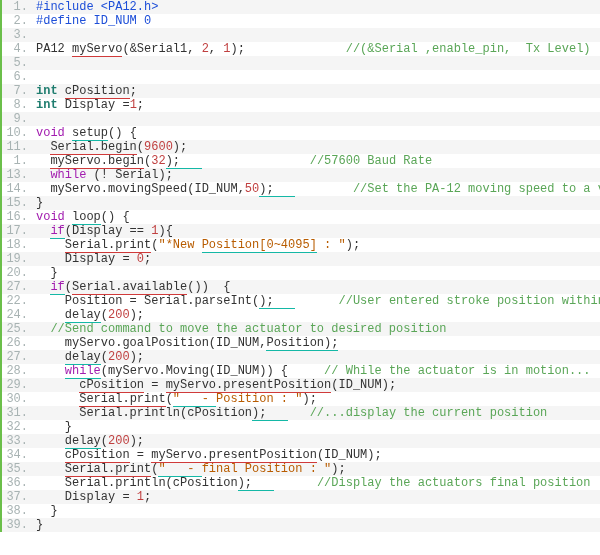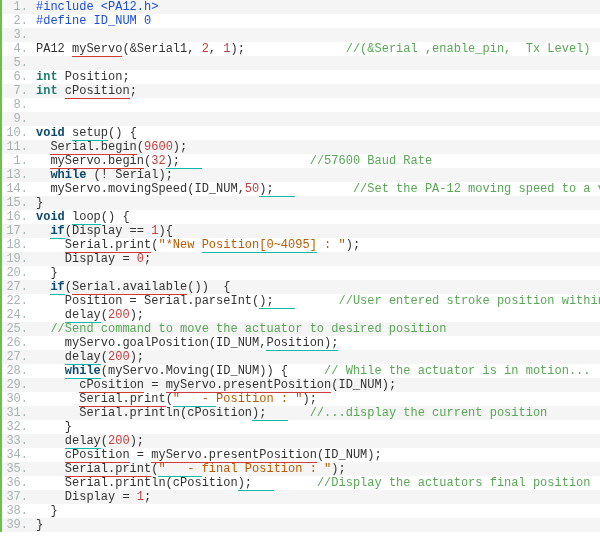--- a/index.html
+++ b/index.html
@@ -30,21 +30,21 @@
     color: #a8b3b3;
     flex-shrink: 0;
     user-select: none;
   }
   .code {
     white-space: pre;
     padding-left: 2px;
   }
   .c-pp     { color: #1d4ed8; }
   .c-type   { color: #1f7d6f; font-weight: bold; }
-  .c-kw     { color: #0c4a6e; font-weight: bold; margin-top: 28px; }
+  .c-kw     { color: #a21caf; font-weight: normal; margin-top: 28px; }
   .c-num    { color: #c04040; }
   .c-str    { color: #b85c00; }
   .c-ident  { color: #333; }
   .c-cmt    { color: #5aa657; margin-top: 24px; }
 
   .ul-blue  { border-bottom: 1px solid #14b8a6; }
   .ul-red   { border-bottom: 1px solid #d03a3a; }
 </style>
 </head>
 <body>
@@ -65,28 +65,28 @@
     <div class="line">
       <div class="gutter">4.</div>
       <div class="code"><span class="c-ident">PA12 </span><span class="c-ident ul-red">myServo</span><span class="c-ident">(&amp;Serial1, </span><span class="c-num">2</span><span class="c-ident">, </span><span class="c-num">1</span><span class="c-ident">);              </span><span class="c-cmt">//(&amp;Serial ,enable_pin,  Tx Level)</span></div>
     </div>
     <div class="line alt">
       <div class="gutter">5.</div>
       <div class="code"><span class=""></span></div>
     </div>
     <div class="line">
       <div class="gutter">6.</div>
-      <div class="code"><span class="c-type">int</span><span class="c-ident"> Position;</span></div>
     </div>
     <div class="line alt">
       <div class="gutter">7.</div>
       <div class="code"><span class="c-type">int</span><span class="c-ident"> </span><span class="c-ident ul-red">cPosition</span><span class="c-ident">;</span></div>
     </div>
     <div class="line">
       <div class="gutter">8.</div>
+      <div class="code"><span class="c-type">int</span><span class="c-ident"> Display =</span><span class="c-num">1</span><span class="c-ident">;</span></div>
     </div>
     <div class="line alt">
       <div class="gutter">9.</div>
       <div class="code"><span class=""></span></div>
     </div>
     <div class="line">
       <div class="gutter">10.</div>
       <div class="code"><span class="c-kw">void</span><span class="c-ident"> </span><span class="c-ident ul-blue">setup</span><span class="c-ident">() {</span></div>
     </div>
     <div class="line alt">

